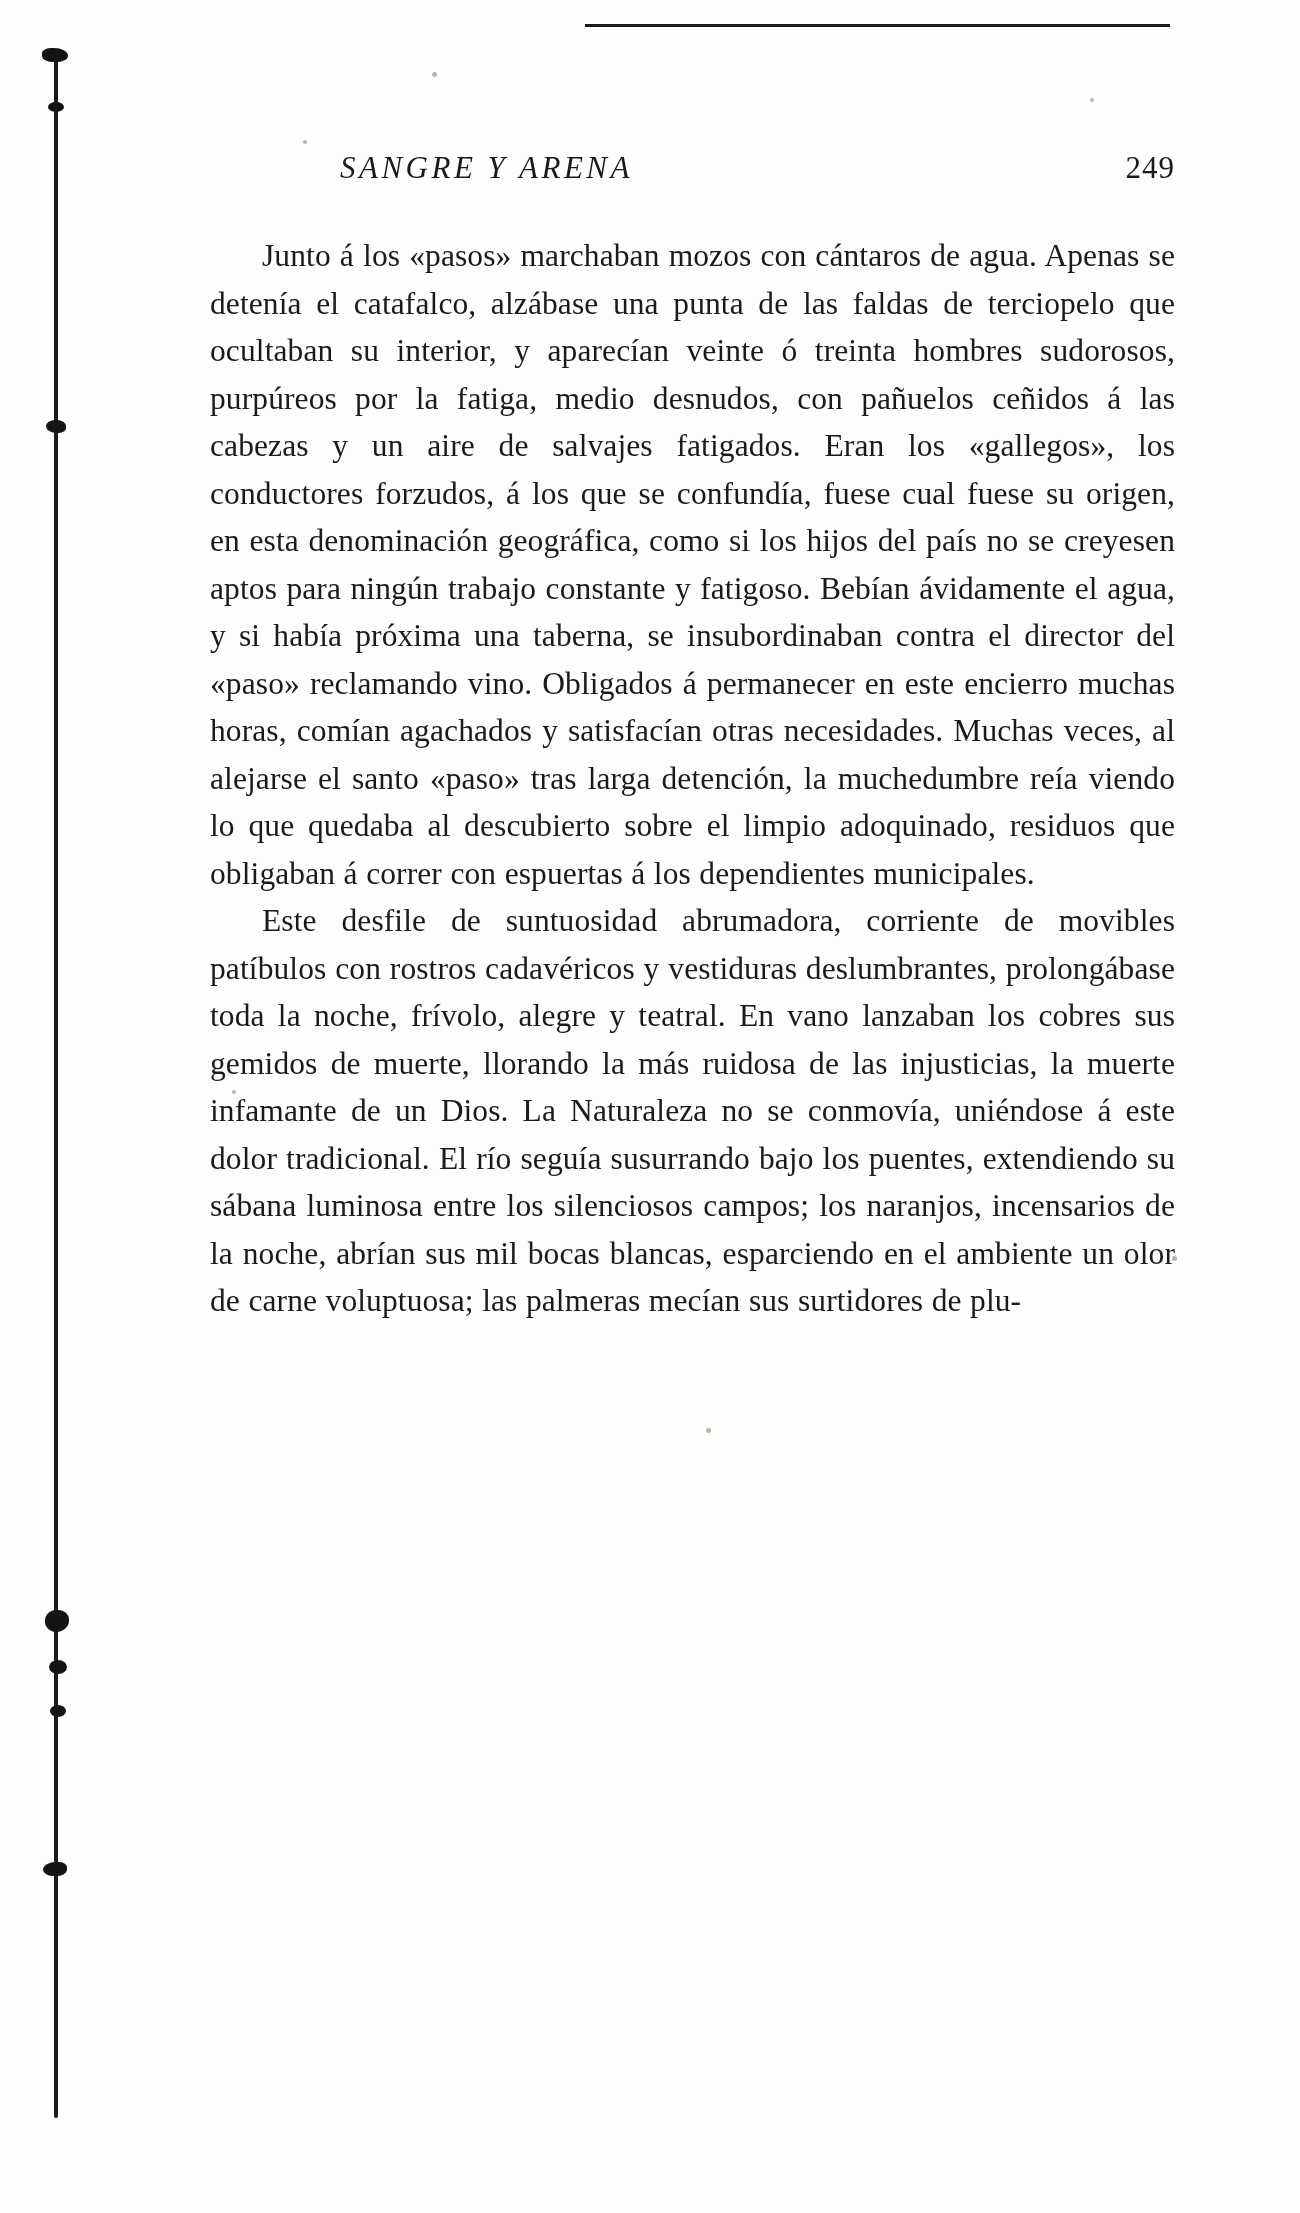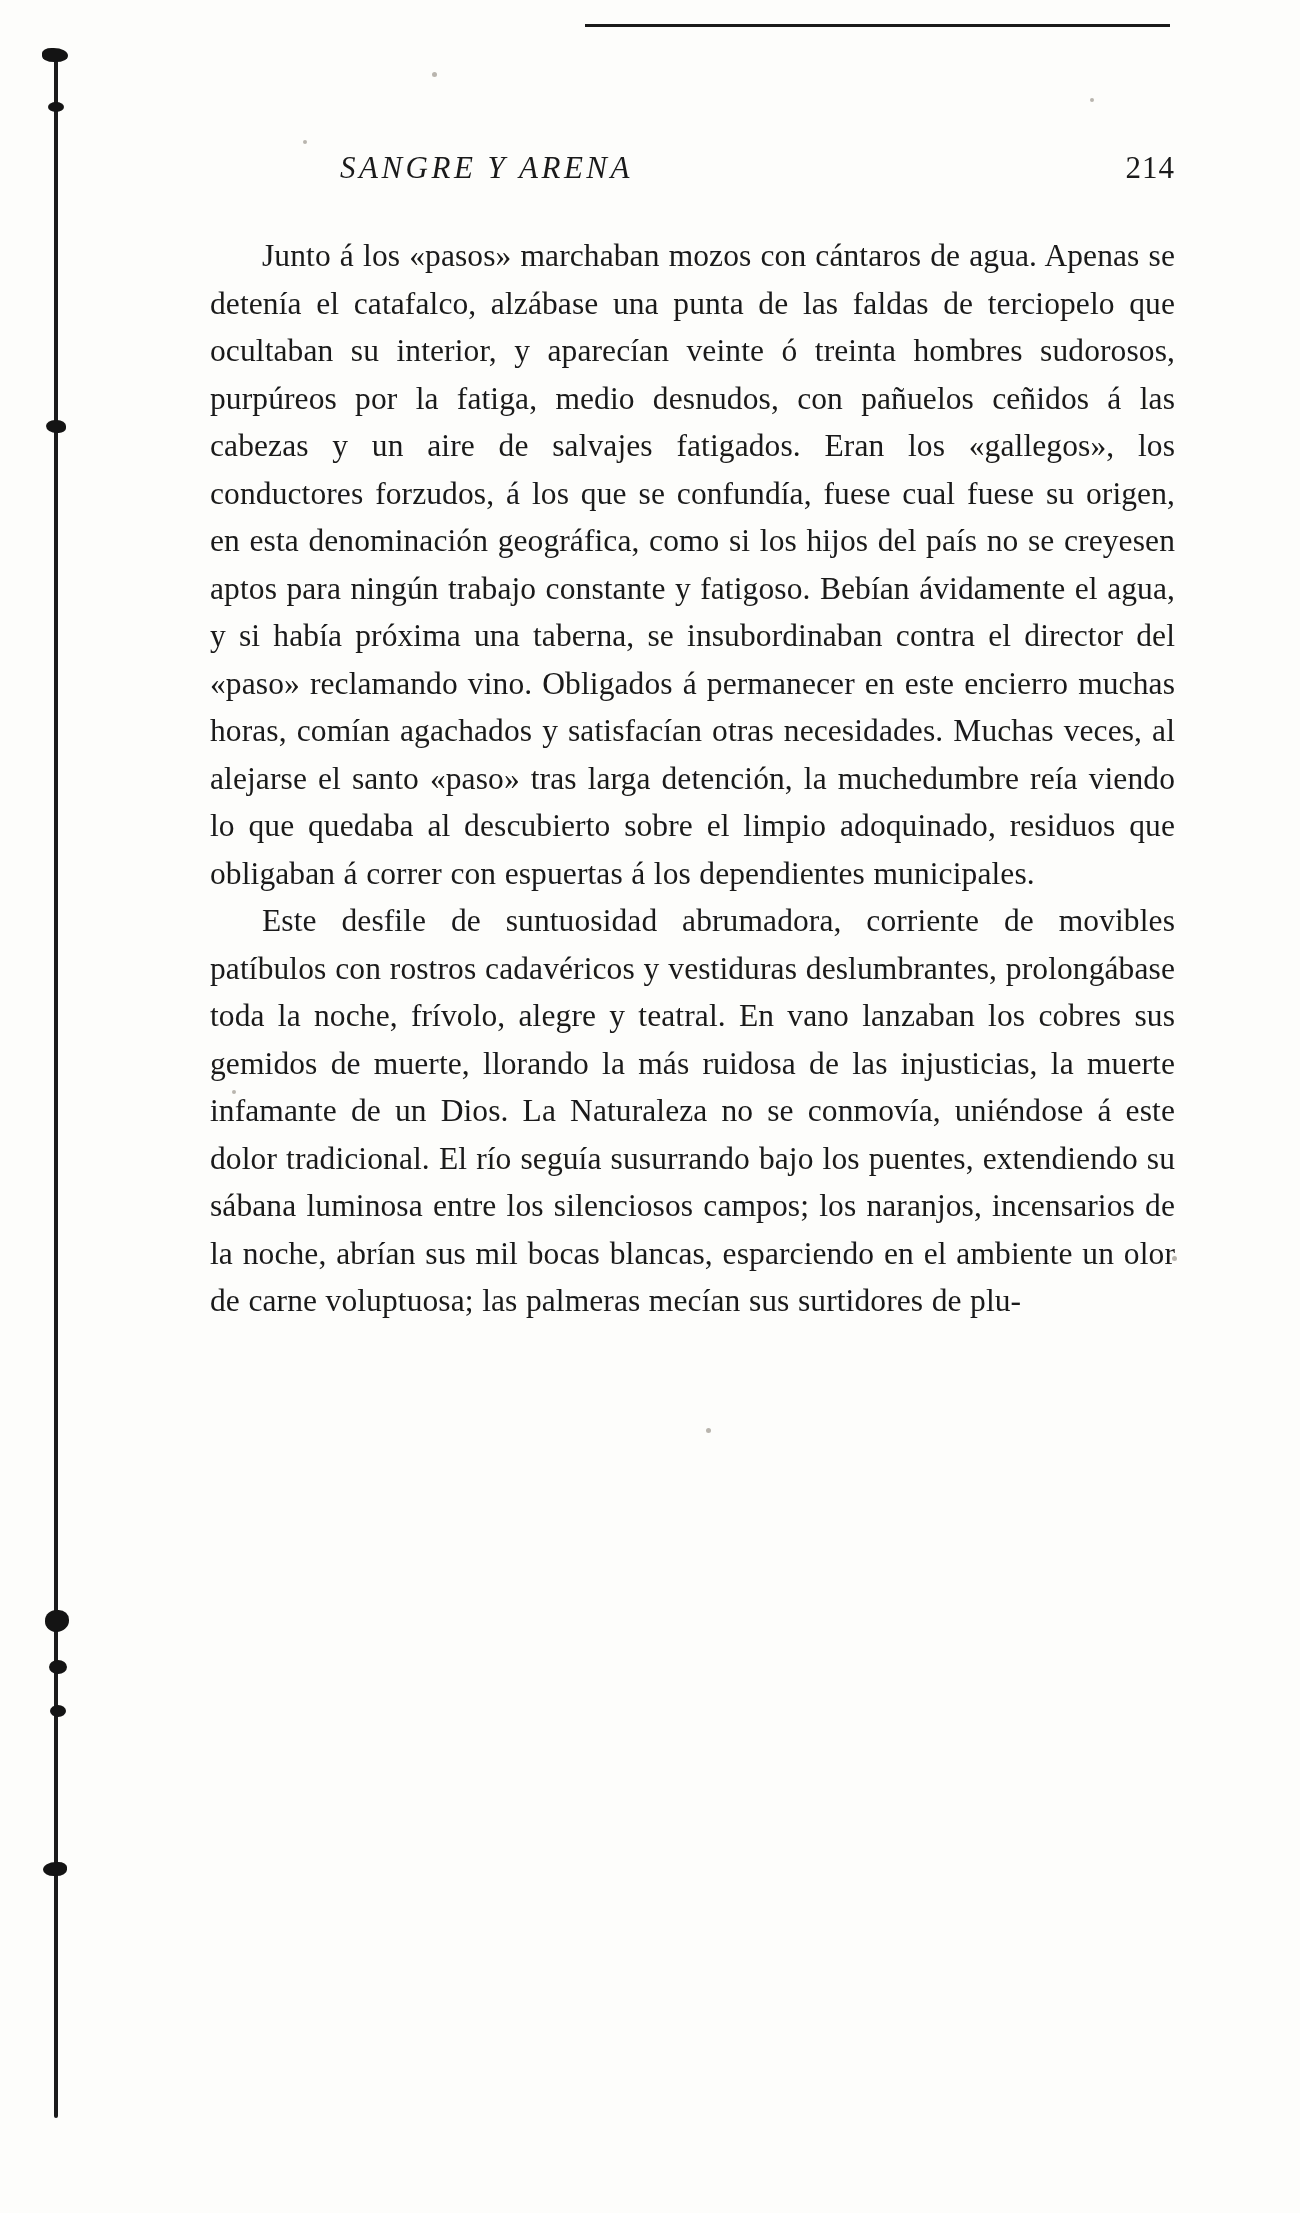--- a/index.html
+++ b/index.html
@@ -135,21 +135,21 @@
   <div class="speck s2"></div>
   <div class="speck s3"></div>
   <div class="speck s4"></div>
   <div class="speck s5"></div>
   <div class="speck s6"></div>
 
   <div class="content">
 
     <div class="running-head">
       <span class="title">SANGRE Y ARENA</span>
-      <span class="folio">214</span>
+      <span class="folio">249</span>
     </div>
 
     <div class="body-text">
       <p class="indent">Junto á los «pasos» marchaban mozos con cántaros de agua. Apenas se detenía el catafalco, alzábase una punta de las faldas de terciopelo que ocultaban su interior, y aparecían veinte ó treinta hombres sudorosos, purpúreos por la fatiga, medio desnudos, con pañuelos ceñidos á las cabezas y un aire de salvajes fatigados. Eran los «gallegos», los conductores forzudos, á los que se confundía, fuese cual fuese su origen, en esta denominación geográfica, como si los hijos del país no se creyesen aptos para ningún trabajo constante y fatigoso. Bebían ávidamente el agua, y si había próxima una taberna, se insubordinaban contra el director del «paso» reclamando vino. Obligados á permanecer en este encierro muchas horas, comían agachados y satisfacían otras necesidades. Muchas veces, al alejarse el santo «paso» tras larga detención, la muchedumbre reía viendo lo que quedaba al descubierto sobre el limpio adoquinado, residuos que obligaban á correr con espuertas á los dependientes municipales.</p>
       <p class="indent">Este desfile de suntuosidad abrumadora, corriente de movibles patíbulos con rostros cadavéricos y vestiduras deslumbrantes, prolongábase toda la noche, frívolo, alegre y teatral. En vano lanzaban los cobres sus gemidos de muerte, llorando la más ruidosa de las injusticias, la muerte infamante de un Dios. La Naturaleza no se conmovía, uniéndose á este dolor tradicional. El río seguía susurrando bajo los puentes, extendiendo su sábana luminosa entre los silenciosos campos; los naranjos, incensarios de la noche, abrían sus mil bocas blancas, esparciendo en el ambiente un olor de carne voluptuosa; las palmeras mecían sus surtidores de plu-</p>
     </div>
 
   </div>
 </div>
 

